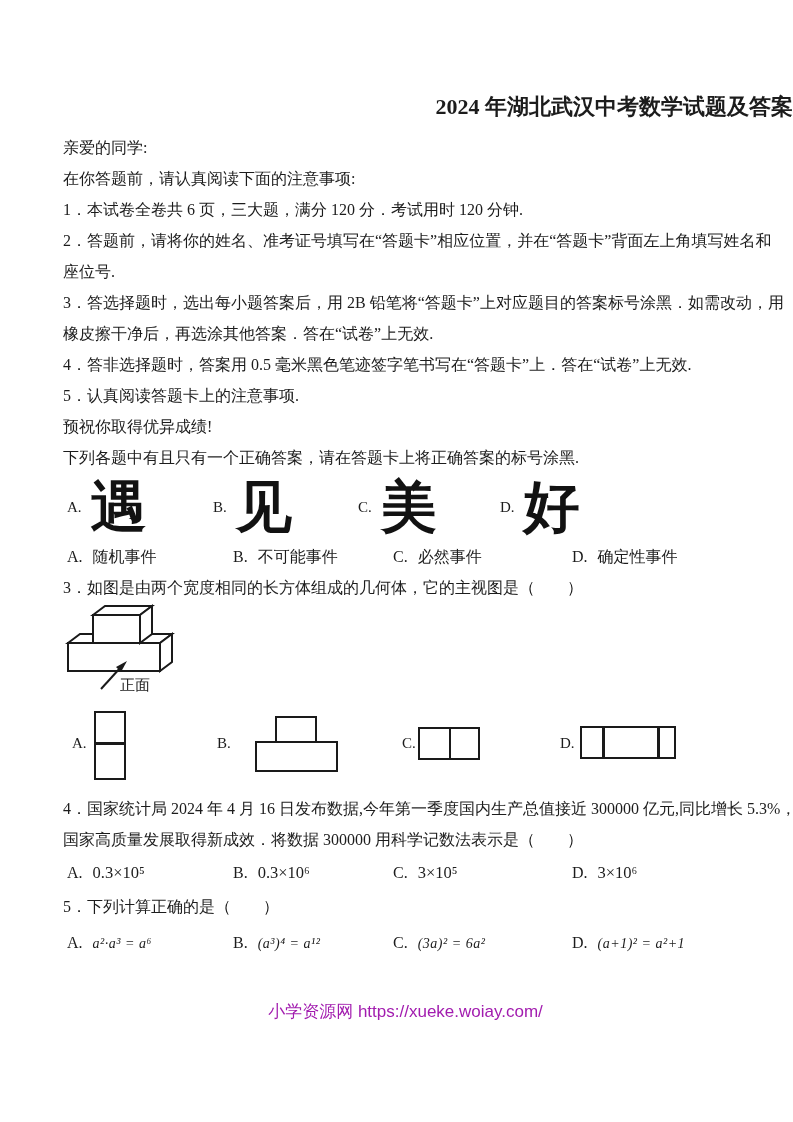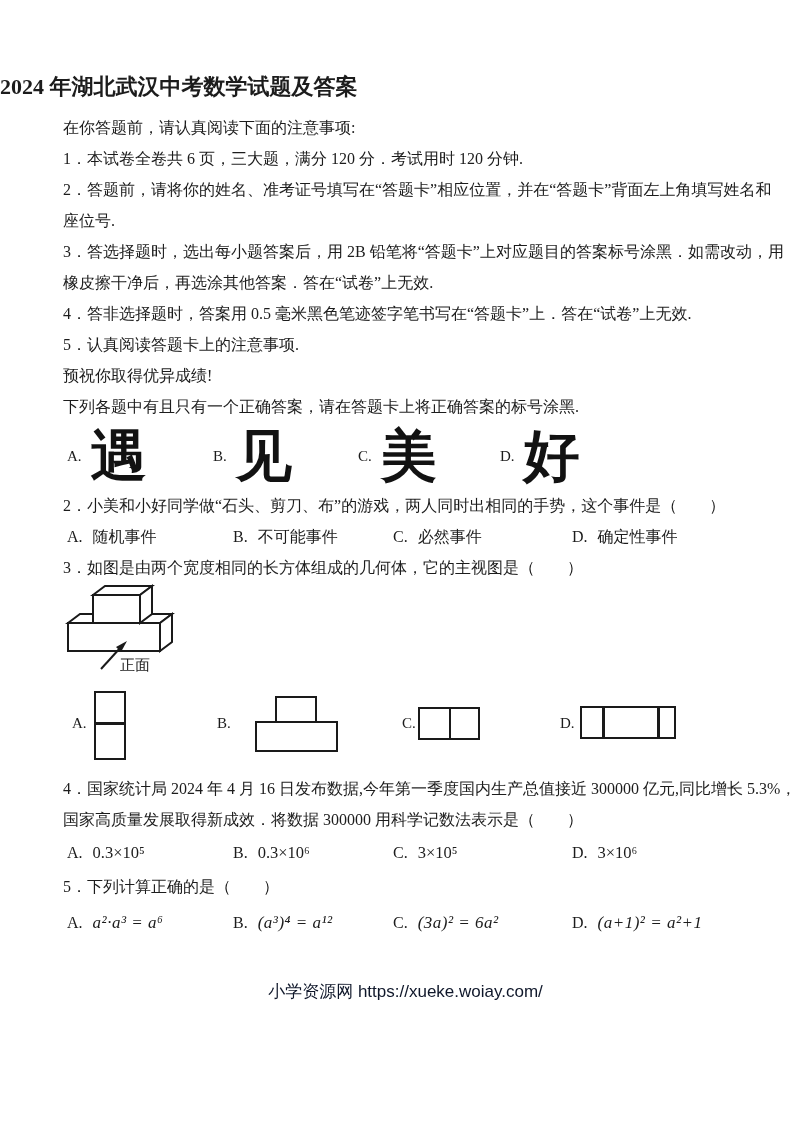--- a/index.html
+++ b/index.html
@@ -5,22 +5,22 @@
   html,body { margin:0; padding:0; background:#ffffff; }
   .page {
     position:relative;
     width:793px; height:1122px;
     background:#ffffff;
     color:#1c1c1c;
     font-family:"Liberation Serif","DejaVu Serif",serif;
     overflow:hidden;
   }
   .title {
-    padding-top:72px;
-    text-align:left;
+    padding-top:92px;
+    text-align:right;
     font-size:22px;
     font-weight:bold;
     line-height:30px;
     white-space:nowrap;
   }
   .content { padding:10px 45px 0 63px; }
   .line {
     font-size:16px;
     line-height:31px;
     white-space:nowrap;
@@ -43,47 +43,48 @@
   
   .opt-row { position:relative; height:31px; }
   .opt-row .opt { position:absolute; top:0; font-size:16px; line-height:31px; white-space:nowrap; }
   .opt .opt-label { margin-right:10px; }
   .c1 { left:4px; } .c2 { left:170px; } .c3 { left:330px; } .c4 { left:509px; }
   .q4-row { height:36px; }
   .q4-row .opt { line-height:36px; }
   .sci { font-size:16.5px; }
   .q5-row { height:41px; }
   .q5-row .opt { line-height:41px; }
-  .math { font-style:italic; font-size:17px; letter-spacing:0.5px; }
+  .math { font-style:italic; font-size:14px; letter-spacing:0.5px; }
   
   .figure3d { height:100px; }
   .figure3d svg { display:block; }
   .q3-row { position:relative; height:90px; }
   .q3-label { position:absolute; font-size:15px; line-height:20px; }
   .shape { position:absolute; border:2px solid #1a1a1a; box-sizing:border-box; background:#fff; }
   .divider { position:absolute; background:#1a1a1a; }
   
   .footer {
     margin-top:38px;
     text-align:center;
     font-family:"Liberation Sans","DejaVu Sans",sans-serif;
     font-size:17px;
     line-height:22px;
-    color:#0f172a;
+    color:#a21caf;
   }
 </style>
 </head>
 <body>
 
 <div class="page">
 
   <div class="title">2024 年湖北武汉中考数学试题及答案</div>
 
   <div class="content">
 
+    <div class="line">亲爱的同学:</div>
     <div class="line">在你答题前，请认真阅读下面的注意事项:</div>
     <div class="line">1．本试卷全卷共 6 页，三大题，满分 120 分．考试用时 120 分钟.</div>
     <div class="line">2．答题前，请将你的姓名、准考证号填写在“答题卡”相应位置，并在“答题卡”背面左上角填写姓名和</div>
     <div class="line">座位号.</div>
     <div class="line">3．答选择题时，选出每小题答案后，用 2B 铅笔将“答题卡”上对应题目的答案标号涂黑．如需改动，用</div>
     <div class="line">橡皮擦干净后，再选涂其他答案．答在“试卷”上无效.</div>
     <div class="line">4．答非选择题时，答案用 0.5 毫米黑色笔迹签字笔书写在“答题卡”上．答在“试卷”上无效.</div>
     <div class="line">5．认真阅读答题卡上的注意事项.</div>
     <div class="line bold">预祝你取得优异成绩!</div>
     <div class="line bold">下列各题中有且只有一个正确答案，请在答题卡上将正确答案的标号涂黑.</div>
@@ -100,21 +101,20 @@
       <div class="q1-cell" style="left:295px">
         <span class="opt-label">C.</span>
         <span class="big-char">美</span>
       </div>
       <div class="q1-cell" style="left:437px">
         <span class="opt-label">D.</span>
         <span class="big-char">好</span>
       </div>
     </div>
 
-    <div class="line">2．小美和小好同学做“石头、剪刀、布”的游戏，两人同时出相同的手势，这个事件是（　　）</div>
     <div class="opt-row">
       <span class="opt c1"><span class="opt-label">A.</span><span>随机事件</span></span>
       <span class="opt c2"><span class="opt-label">B.</span><span>不可能事件</span></span>
       <span class="opt c3"><span class="opt-label">C.</span><span>必然事件</span></span>
       <span class="opt c4"><span class="opt-label">D.</span><span>确定性事件</span></span>
     </div>
 
     <div class="line">3．如图是由两个宽度相同的长方体组成的几何体，它的主视图是（　　）</div>
     <div class="figure3d">
       <svg width="190" height="100" viewBox="0 0 190 100">

